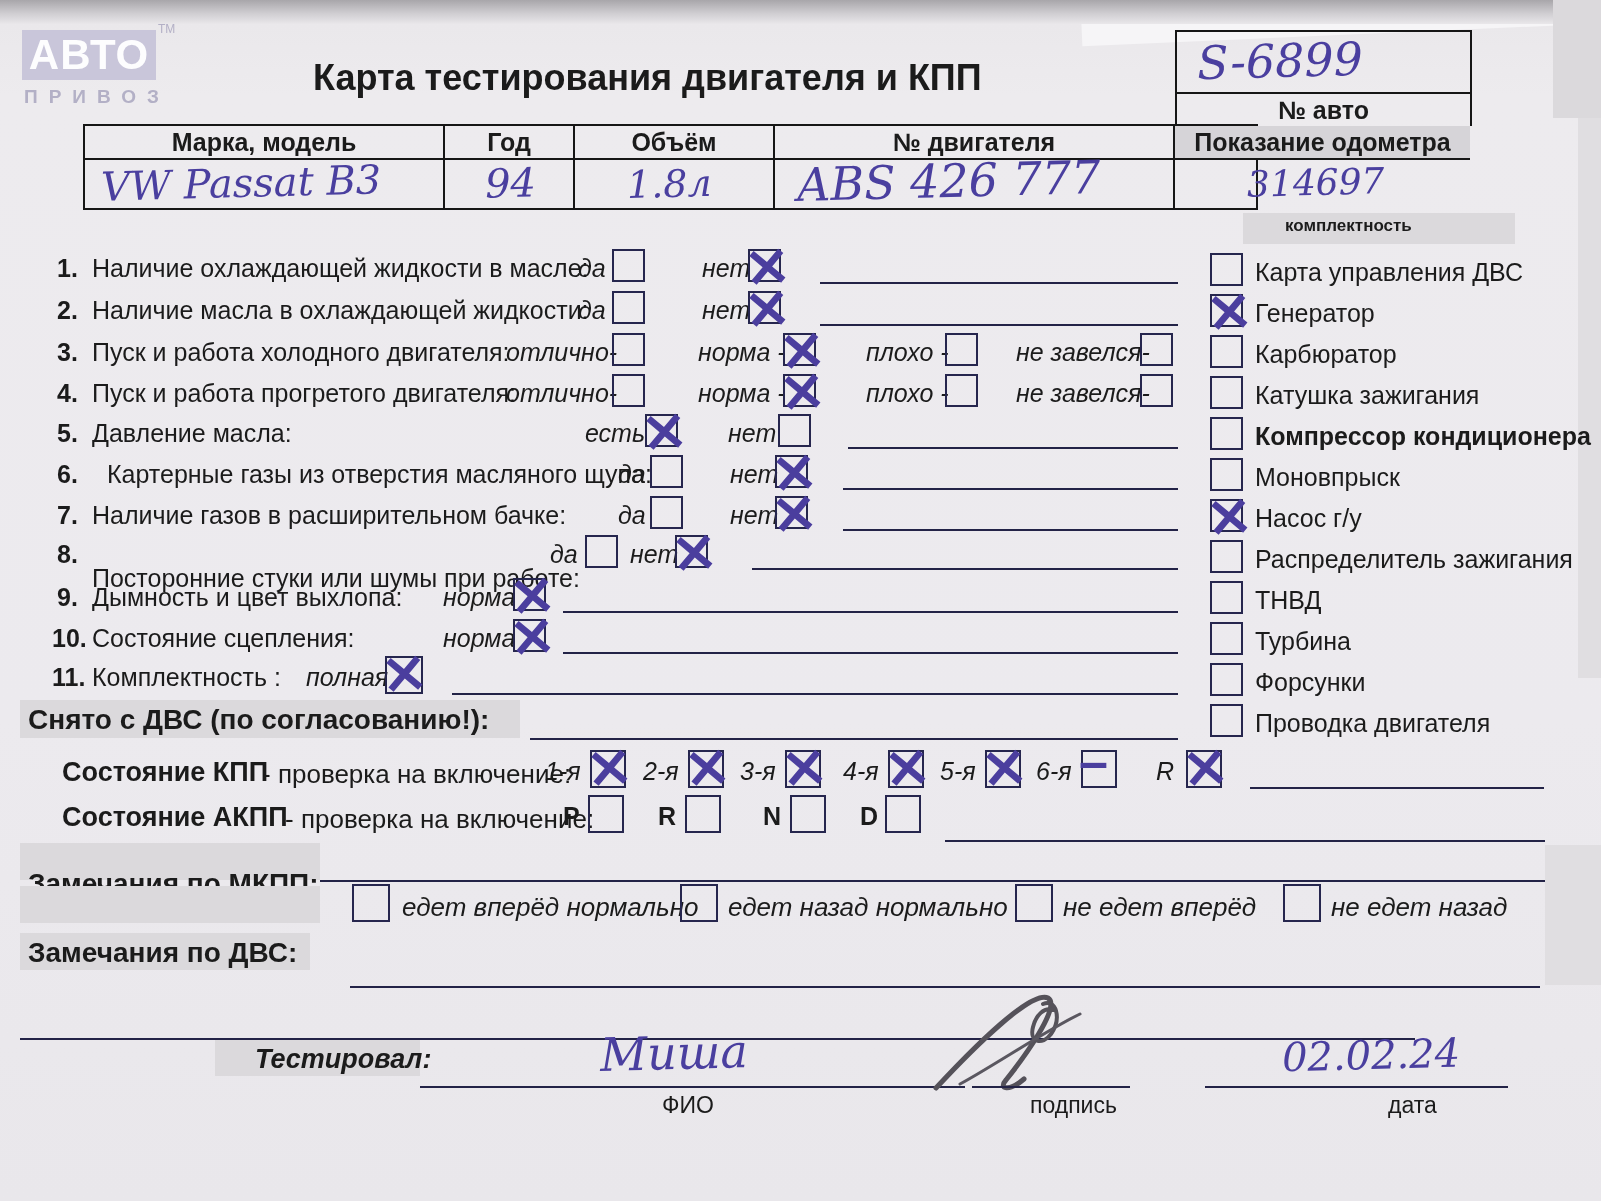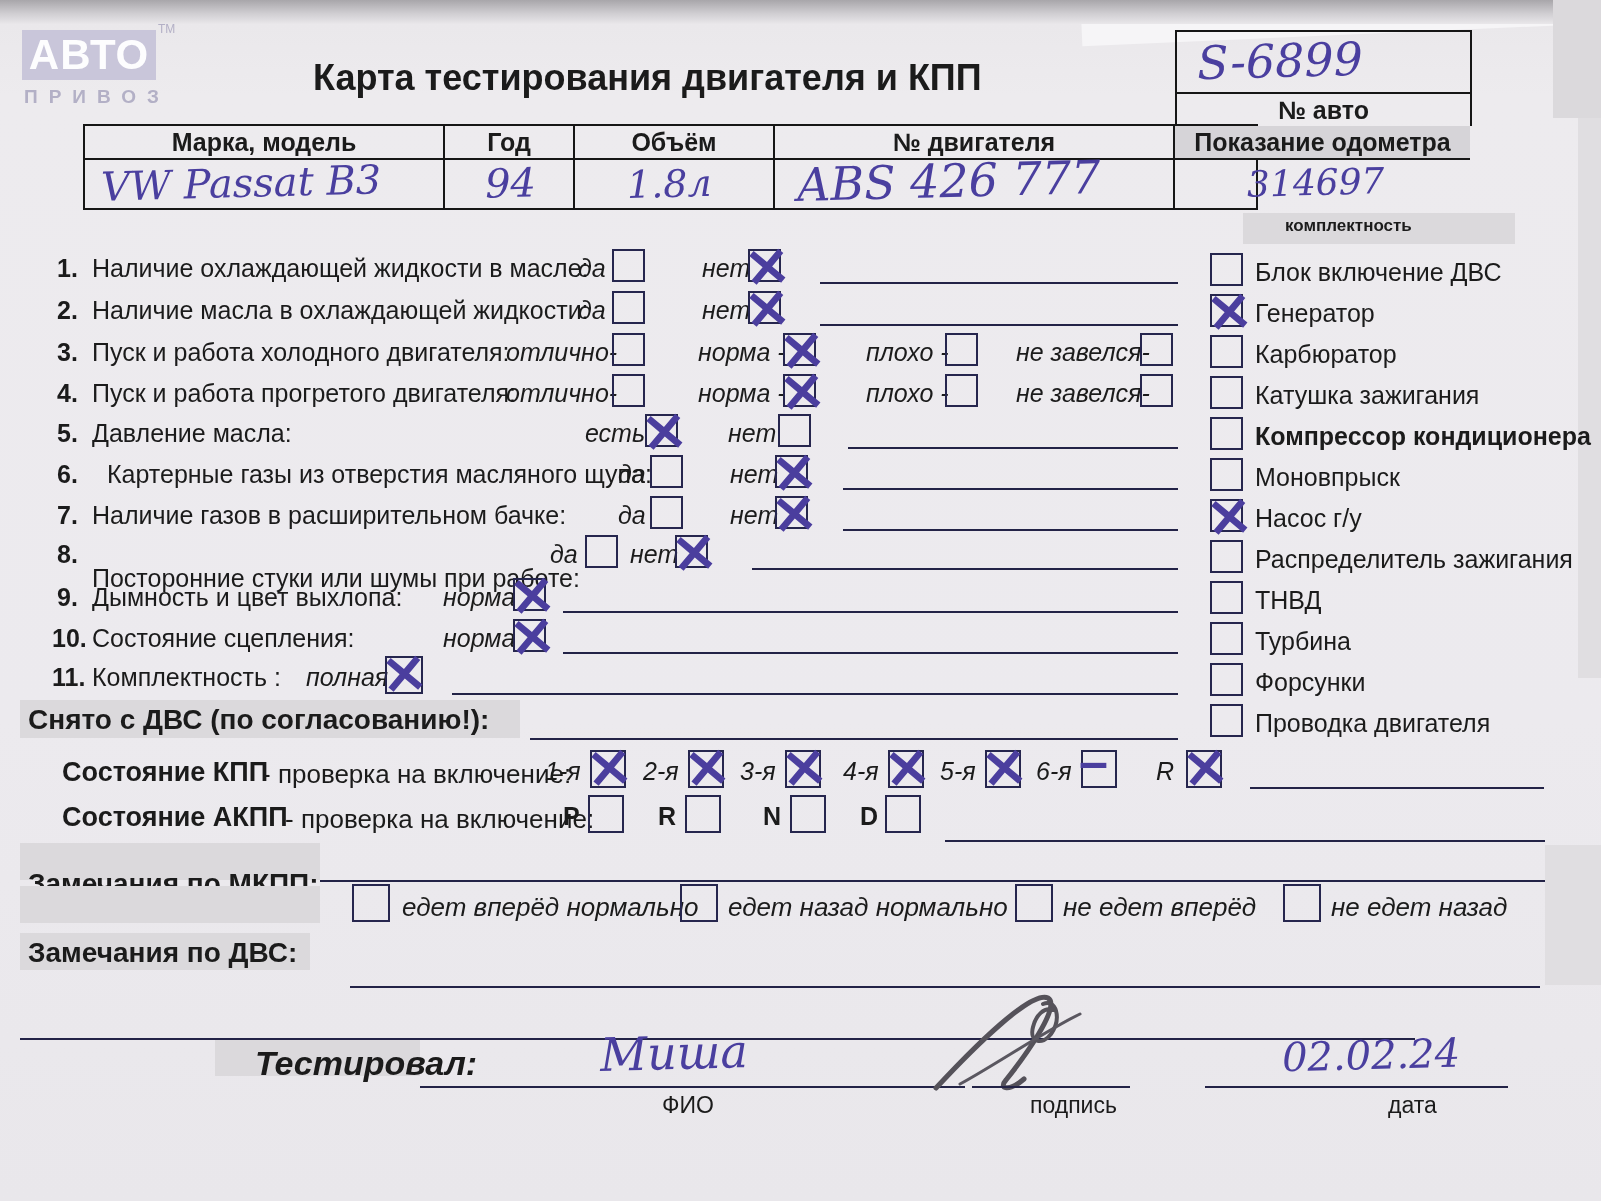--- a/index.html
+++ b/index.html
@@ -100,21 +100,21 @@
       </div>
     <div class="vc">
         <span class="hw" style="left:72px; top:2px; font-size:36px;">314697</span>
       </div>
   </div>
 
   <div class="shade" style="left:1243px; top:213px; width:272px; height:31px;"></div>
   <div class="t b" style="left:1285px; top:216px; font-size:17px;">комплектность</div>
 
   <span class="cb" style="left:1210px; top:253px;" data-checked=""></span>
-  <span class="t" style="left:1255px; top:258px;">Блок включение ДВС</span>
+  <span class="t" style="left:1255px; top:258px;">Карта управления ДВС</span>
   <span class="cb" style="left:1210px; top:294px;" data-checked="x"></span>
   <span class="t" style="left:1255px; top:299px;">Генератор</span>
   <span class="cb" style="left:1210px; top:335px;" data-checked=""></span>
   <span class="t" style="left:1255px; top:340px;">Карбюратор</span>
   <span class="cb" style="left:1210px; top:376px;" data-checked=""></span>
   <span class="t" style="left:1255px; top:381px;">Катушка зажигания</span>
   <span class="cb" style="left:1210px; top:417px;" data-checked=""></span>
   <span class="t" style="left:1255px; top:422px;font-weight:bold;">Компрессор кондиционера</span>
   <span class="cb" style="left:1210px; top:458px;" data-checked=""></span>
   <span class="t" style="left:1255px; top:463px;">Моновпрыск</span>
@@ -282,21 +282,21 @@
   <span class="t i" style="left:1063px; top:892px; font-size:26px;">не едет вперёд</span>
   <span class="cb big" style="left:1283px; top:884px;" data-checked=""></span>
   <span class="t i" style="left:1331px; top:892px; font-size:26px;">не едет назад</span>
 
   <div class="shade" style="left:20px; top:933px; width:290px; height:37px;"></div>
   <div class="t b" style="left:28px; top:937px; font-size:28px;">Замечания по ДВС:</div>
   <span class="ul" style="left:350px; top:986px; width:1190px;"></span>
 
   <span class="ul" style="left:20px; top:1038px; width:1395px;"></span>
   <div class="shade" style="left:215px; top:1040px; width:205px; height:36px;"></div>
-  <div class="t b i" style="left:255px; top:1044px; font-size:34px;">Тестировал:</div>
+  <div class="t b i" style="left:255px; top:1044px; font-size:27px;">Тестировал:</div>
 
   <span class="hw" style="left:600px; top:1026px; font-size:46px;">Миша</span>
   <span class="ul" style="left:420px; top:1086px; width:545px;"></span>
   <div class="t" style="left:662px; top:1092px; font-size:23px;">ФИО</div>
 
   <svg class="sig" style="left:930px; top:988px;" width="185" height="108" viewBox="0 0 185 108">
     <path d="M6 100 C45 58, 102 2, 118 10 C132 18, 92 72, 76 92 C68 101, 79 104, 94 91" stroke="#55525a" stroke-width="5" fill="none" stroke-linecap="round"></path>
     <path d="M113 16 C126 10, 132 30, 121 46 C112 58, 99 54, 103 39 C106 27, 114 19, 123 22" stroke="#55525a" stroke-width="4" fill="none" stroke-linecap="round"></path>
     <path d="M30 96 C60 80, 120 40, 150 26" stroke="#5a5760" stroke-width="3" fill="none" stroke-linecap="round"></path>
   </svg>

